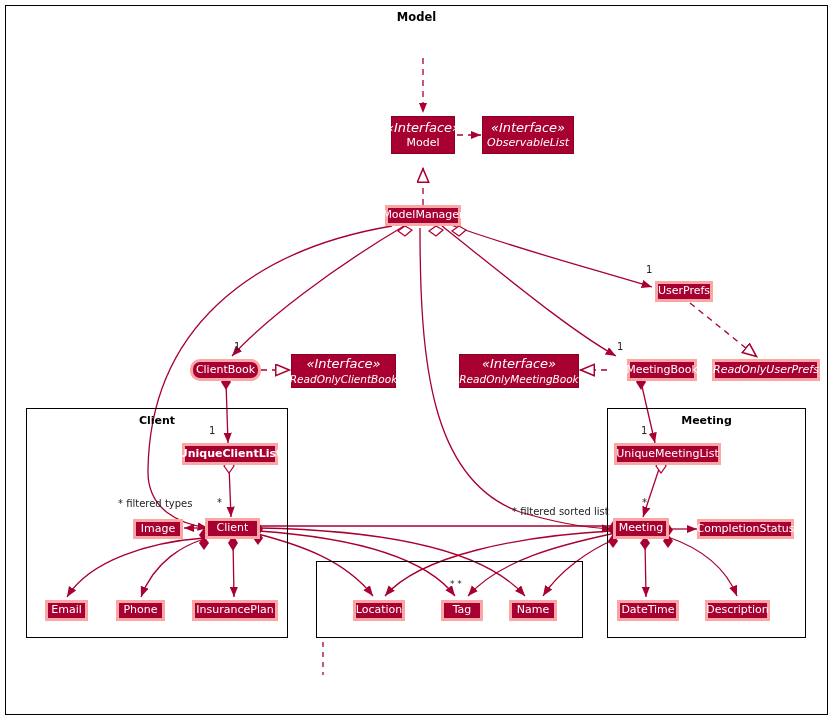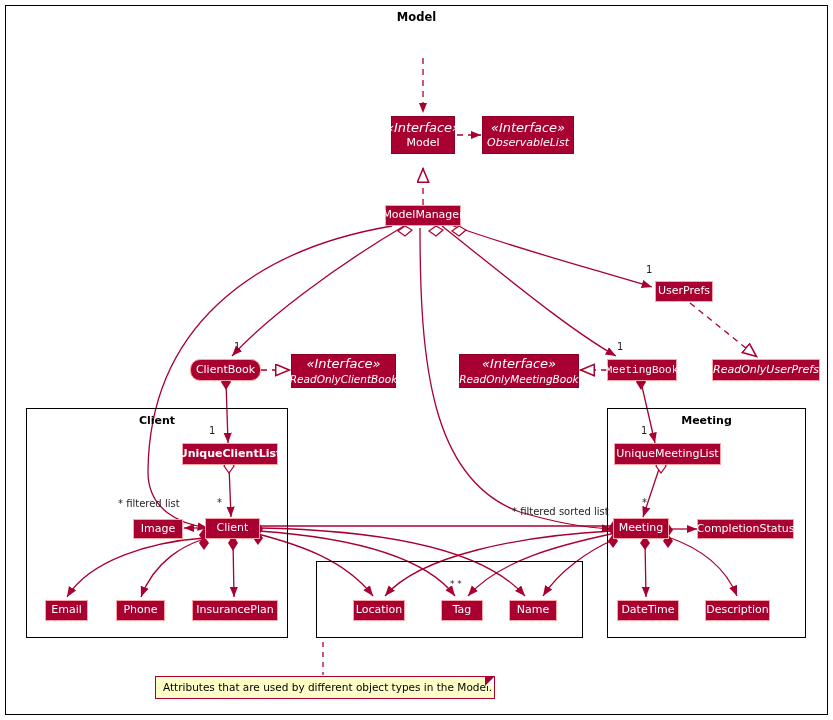--- a/index.html
+++ b/index.html
@@ -4,21 +4,21 @@
 <title>Model Class Diagram</title>
 <style>
   html,body{margin:0;padding:0;background:#ffffff;}
   body{font-family:"DejaVu Sans","Liberation Sans",sans-serif;}
   #canvas{position:relative;width:833px;height:720px;background:#ffffff;overflow:hidden;}
   svg#wires{position:absolute;left:0;top:0;width:833px;height:720px;pointer-events:none;}
 
   .pkg{position:absolute;border:1.5px solid #000000;background:transparent;box-sizing:border-box;}
   .pkg-title{position:absolute;left:0;right:0;text-align:center;font-size:11px;font-weight:bold;color:#000;}
 
-  .cls{position:absolute;background:#A80030;border:1px solid #fca5a5;color:#ffffff;
+  .cls{position:absolute;background:#A80030;border:3px solid #fca5a5;color:#ffffff;
        font-size:11px;display:flex;align-items:center;justify-content:center;
        box-sizing:border-box;line-height:1.15;text-align:center;white-space:nowrap;}
   .iface{position:absolute;background:#A80030;border:1px solid #8b0023;color:#ffffff;
        font-size:10.5px;display:flex;flex-direction:column;align-items:center;justify-content:center;
        box-sizing:border-box;line-height:1.25;text-align:center;font-style:italic;white-space:nowrap;}
   .iface .st{font-size:13px;font-style:italic;}
   .iface .nm{font-size:11px;font-style:italic;}
 
   .lbl{position:absolute;font-size:10px;color:#222;white-space:nowrap;}
   .note{position:absolute;background:#FEFEC8;border:1px solid #A80030;font-size:10.5px;
@@ -164,21 +164,21 @@
 
   <div class="cls" style="left:190px;top:359px;width:71px;height:22px;border-radius:10px;">
       <span>ClientBook</span>
     </div>
 
   <div class="iface" style="left:291px;top:354px;width:105px;height:34px;">
     <span class="st">«Interface»</span>
     <span class="nm" style="font-size:10.5px;">ReadOnlyClientBook</span>
   </div>
 
-  <div class="cls" style="left:607px;top:359px;width:70px;height:22px;font-family:Liberation Mono, monospace;">
+  <div class="cls" style="left:627px;top:359px;width:70px;height:22px;">
       <span>MeetingBook</span>
     </div>
 
   <div class="iface" style="left:459px;top:354px;width:120px;height:34px;">
     <span class="st">«Interface»</span>
     <span class="nm" style="font-size:10.5px;">ReadOnlyMeetingBook</span>
   </div>
 
   <div class="cls" style="left:182px;top:443px;width:96px;height:22px;font-weight:bold;">
       <span>UniqueClientList</span>
@@ -237,20 +237,17 @@
     </div>
 
   <div class="lbl" style="left:234px;top:341px;">1</div>
   <div class="lbl" style="left:617px;top:341px;">1</div>
   <div class="lbl" style="left:646px;top:264px;">1</div>
   <div class="lbl" style="left:209px;top:425px;">1</div>
   <div class="lbl" style="left:641px;top:425px;">1</div>
   <div class="lbl" style="left:217px;top:497px;">*</div>
   <div class="lbl" style="left:642px;top:497px;">*</div>
   <div class="lbl" style="left:450px;top:579px;font-size:9px;">* *</div>
-  <div class="lbl" style="left:118px;top:498px;">* filtered list</div>
+  <div class="lbl" style="left:118px;top:498px;">* filtered types</div>
   <div class="lbl" style="left:512px;top:506px;">* filtered sorted list</div>
 
-  <div class="note" style="left:155px;top:676px;width:340px;height:23px;">
-    <span>Attributes that are used by different object types in the Model.</span>
-  </div>
 
 </div>
 
 </body></html>

